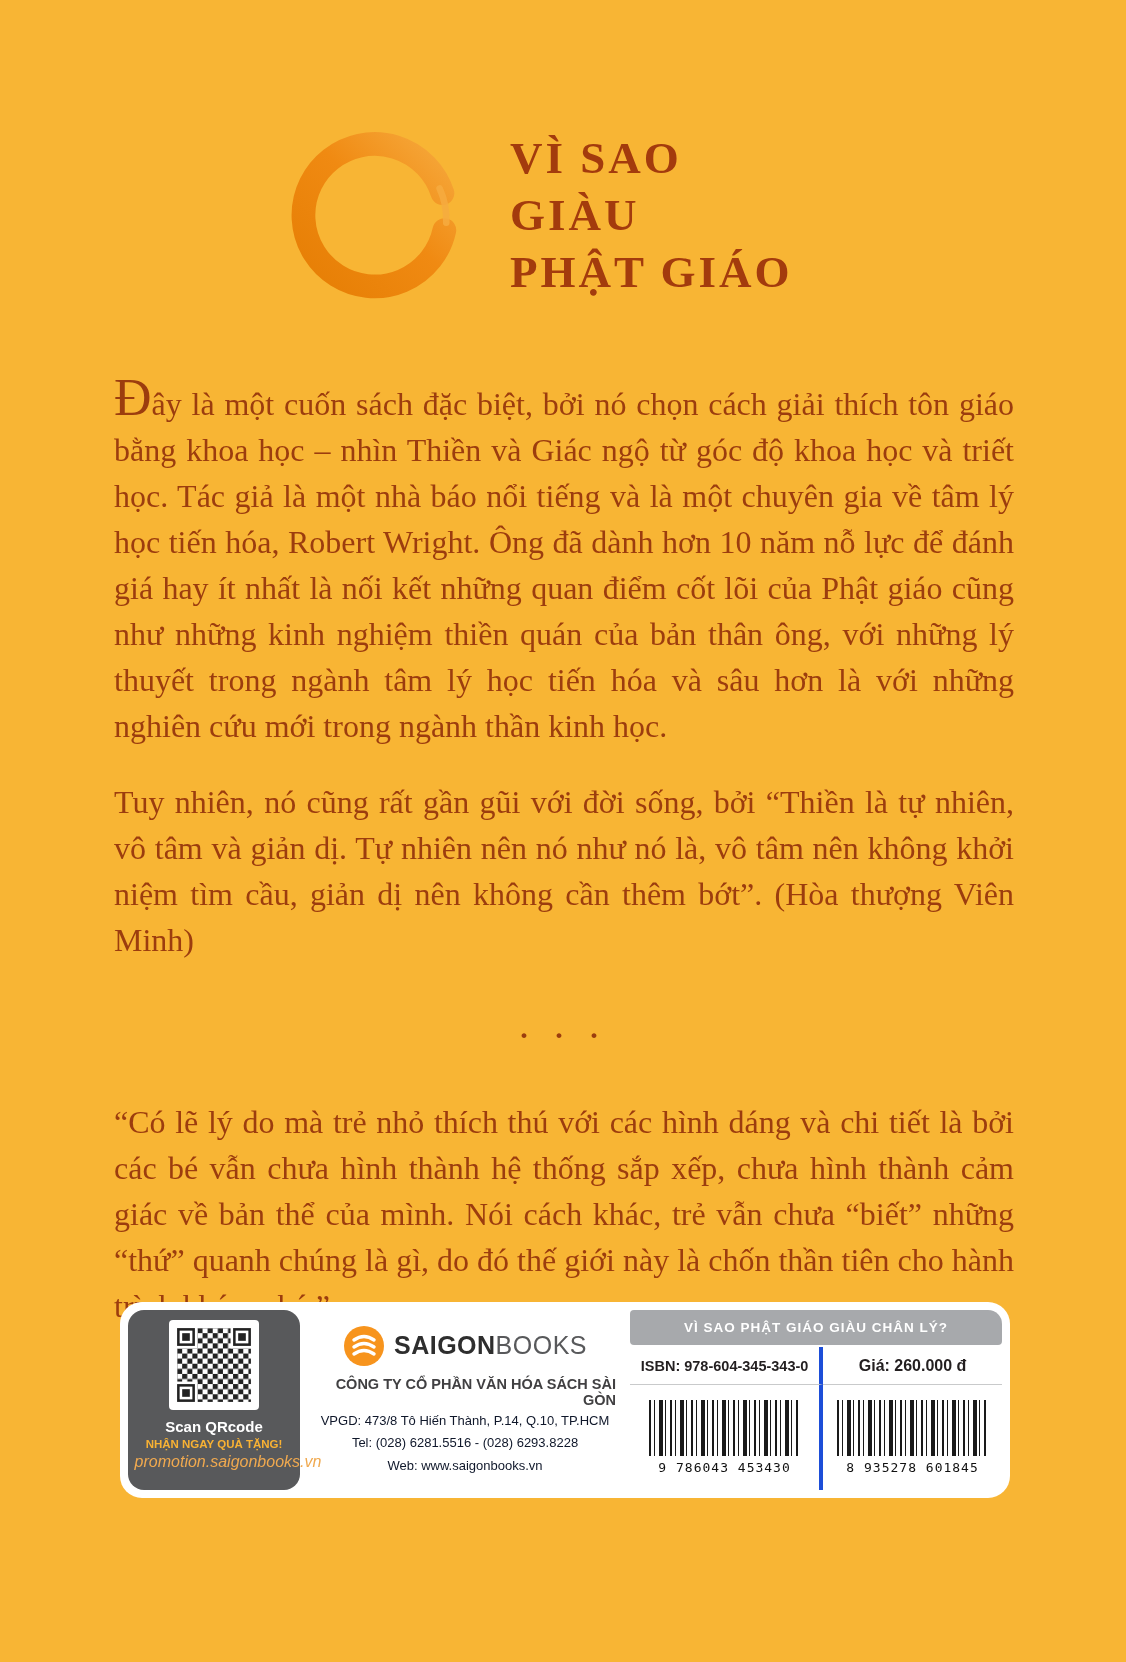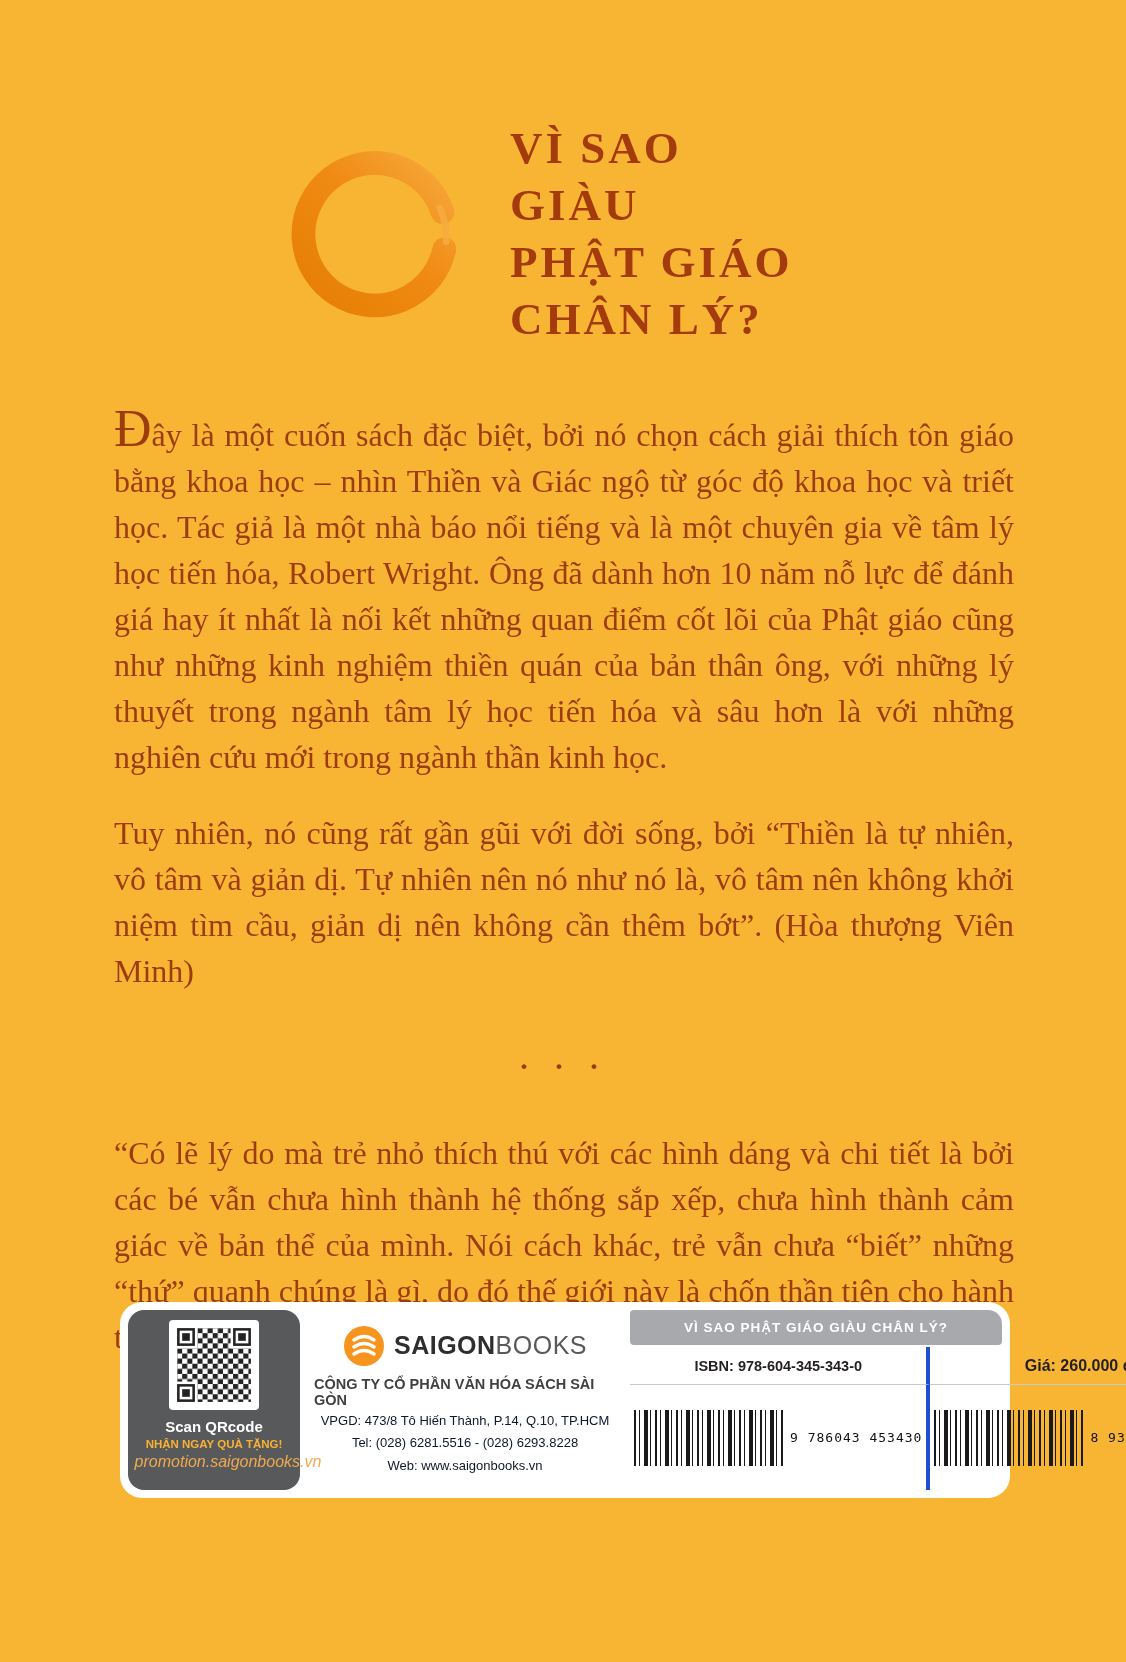--- a/index.html
+++ b/index.html
@@ -19,21 +19,21 @@
   }
   .enso{width:190px;height:190px;flex:0 0 auto;}
   .title{
     color:#A33B0D;
     font-size:45px;font-weight:bold;
     line-height:57px;letter-spacing:3px;
   }
 
   
   .content{
-    position:absolute;top:403px;left:114px;width:900px;
+    position:absolute;top:372px;left:114px;width:900px;
     color:#9C3D0E;
     font-size:32px;line-height:46px;
     text-align:justify;
   }
   .content p{margin:0 0 30px 0;}
   .dropcap{
     font-size:52px;line-height:1;font-weight:normal;
   }
   .sep{
     text-align:center;font-weight:bold;font-size:30px;
@@ -53,21 +53,21 @@
     display:flex;flex-direction:column;align-items:center;
     padding:10px 6px;box-sizing:border-box;gap:3px;
   }
   .qr-code{background:#fff;border-radius:4px;padding:3px;line-height:0;}
   .qr-l1{color:#FFFFFF;font-weight:bold;font-size:15px;margin-top:5px;}
   .qr-l2{color:#F9B233;font-weight:bold;font-size:11.5px;}
   .qr-l3{color:#F0A94F;font-style:italic;font-size:16px;margin-left:28px;}
 
   .pub{
     flex:1;display:flex;flex-direction:column;align-items:center;
-    justify-content:center;text-align:left;gap:3px;
+    justify-content:center;text-align:right;gap:3px;
   }
   .logo-row{display:flex;align-items:center;gap:9px;margin-bottom:4px;}
   .logo-text{font-size:25px;letter-spacing:.5px;color:#2E2E2E;}
   .logo-text .b{font-weight:bold;}
   .logo-text .l{font-weight:normal;color:#58595B;}
   .company{font-weight:bold;font-size:14.5px;color:#414042;margin-top:2px;}
   .publine{font-size:13px;color:#0f172a;line-height:1.5;}
 
   .info{
     width:372px;flex:0 0 auto;display:flex;flex-direction:column;
@@ -80,21 +80,21 @@
   }
   .grid{
     flex:1;display:grid;grid-template-columns:1.08fr 1fr;
     grid-template-rows:38px 1fr;margin-top:2px;
   }
   .cell{display:flex;align-items:center;justify-content:center;box-sizing:border-box;}
   .cell.rb{border-right:4px solid #1d4ed8;}
   .cell.bb{border-bottom:1px solid #C9CACB;}
   .isbn{font-weight:bold;font-size:14.5px;color:#231F20;}
   .price{font-weight:bold;font-size:16px;color:#231F20;}
-  .bc{display:flex;align-items:center;justify-content:center;gap:4px;padding:6px 4px;}
+  .bc{display:flex;flex-direction:column;align-items:center;justify-content:center;gap:4px;padding:6px 4px;}
   .bars{
     width:152px;height:56px;
     background:repeating-linear-gradient(90deg,
       #1a1a1a 0 2px, transparent 2px 5px,
       #1a1a1a 5px 6px, transparent 6px 10px,
       #1a1a1a 10px 14px, transparent 14px 16px,
       #1a1a1a 16px 17px, transparent 17px 21px);
   }
   .bc-num{
     font-family:"DejaVu Sans Mono", monospace;
@@ -117,21 +117,20 @@
           </linearGradient>
         </defs>
         <path d="M 171 77 A 75 75 0 1 0 173 116" fill="none" stroke="url(#ensoG)" stroke-width="25" stroke-linecap="round"></path>
         <path d="M 168 72 A 78 78 0 0 1 175 108" fill="none" stroke="#F6AB40" stroke-width="7" stroke-linecap="round" opacity="0.85"></path>
       </svg>
     </div>
     <div class="title">
       <div>VÌ SAO</div>
       <div>GIÀU</div>
       <div>PHẬT GIÁO</div>
-      <div>CHÂN LÝ?</div>
     </div>
   </div>
 
   <div class="content">
     <p><span class="dropcap">Đ</span><span>ây là một cuốn sách đặc biệt, bởi nó chọn cách giải thích tôn giáo bằng khoa học – nhìn Thiền và Giác ngộ từ góc độ khoa học và triết học. Tác giả là một nhà báo nổi tiếng và là một chuyên gia về tâm lý học tiến hóa, Robert Wright. Ông đã dành hơn 10 năm nỗ lực để đánh giá hay ít nhất là nối kết những quan điểm cốt lõi của Phật giáo cũng như những kinh nghiệm thiền quán của bản thân ông, với những lý thuyết trong ngành tâm lý học tiến hóa và sâu hơn là với những nghiên cứu mới trong ngành thần kinh học.</span></p>
     <p>Tuy nhiên, nó cũng rất gần gũi với đời sống, bởi “Thiền là tự nhiên, vô tâm và giản dị. Tự nhiên nên nó như nó là, vô tâm nên không khởi niệm tìm cầu, giản dị nên không cần thêm bớt”. (Hòa thượng Viên Minh)</p>
     <div class="sep">. . .</div>
     <p>“Có lẽ lý do mà trẻ nhỏ thích thú với các hình dáng và chi tiết là bởi các bé vẫn chưa hình thành hệ thống sắp xếp, chưa hình thành cảm giác về bản thể của mình. Nói cách khác, trẻ vẫn chưa “biết” những “thứ” quanh chúng là gì, do đó thế giới này là chốn thần tiên cho hành trình khám phá.”</p>
   </div>
 

